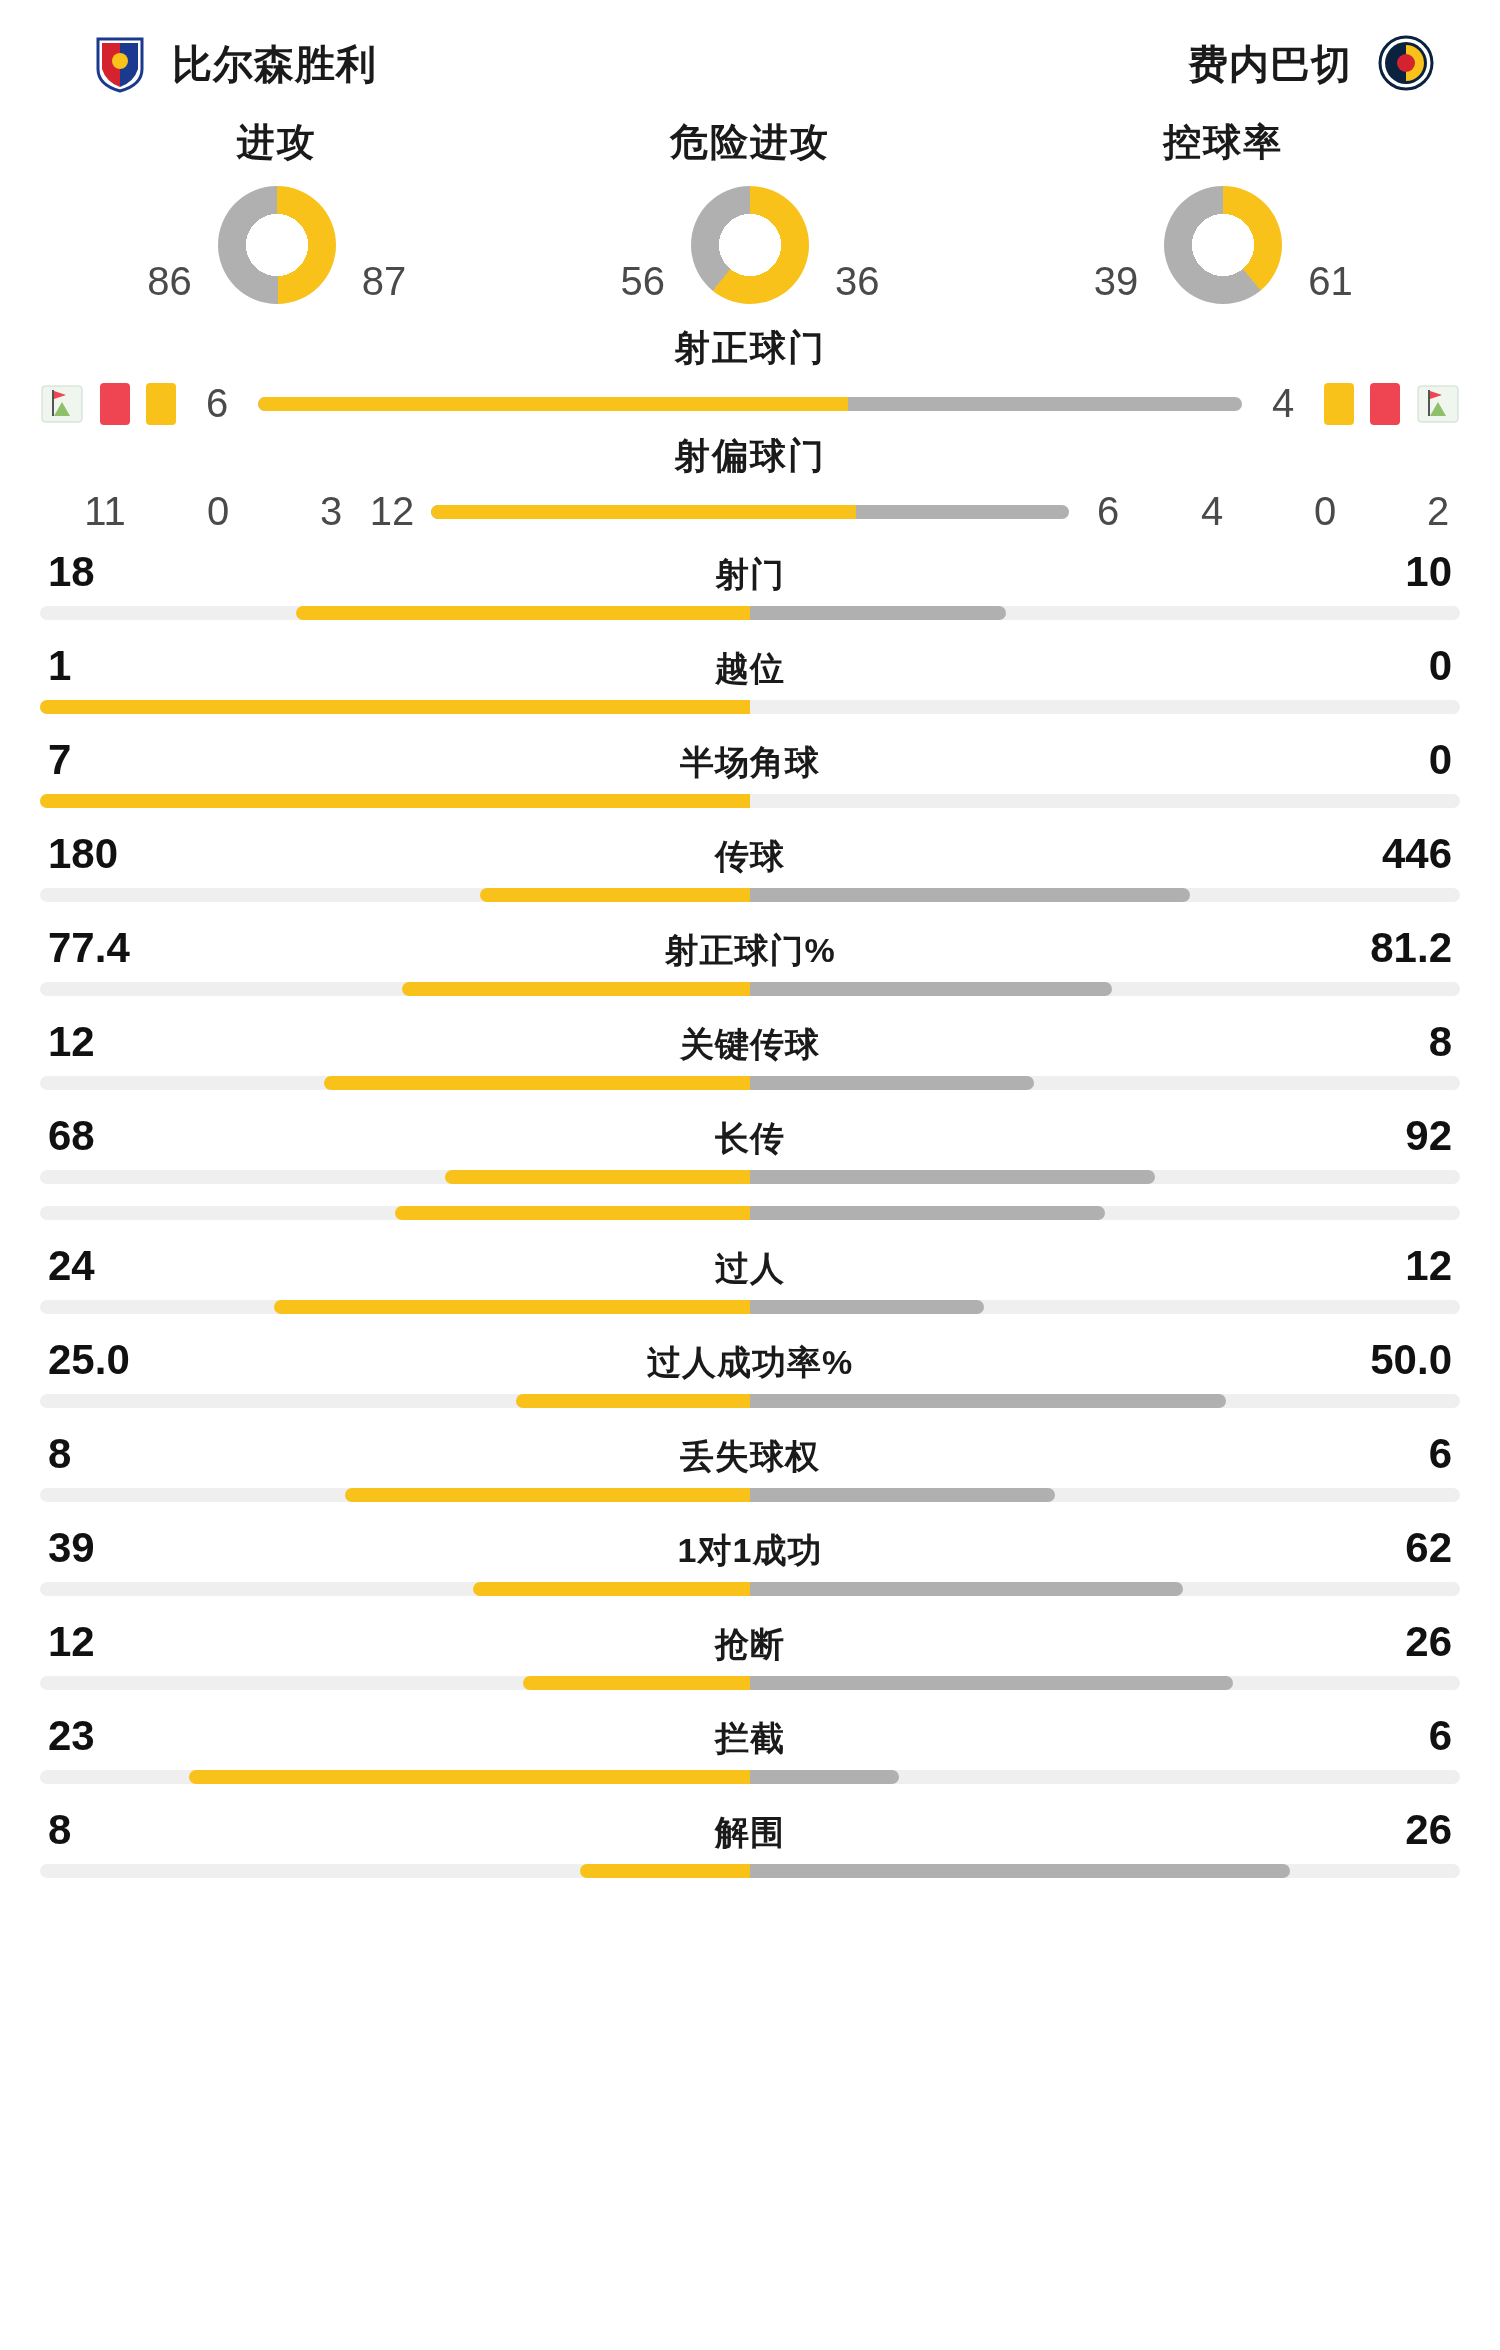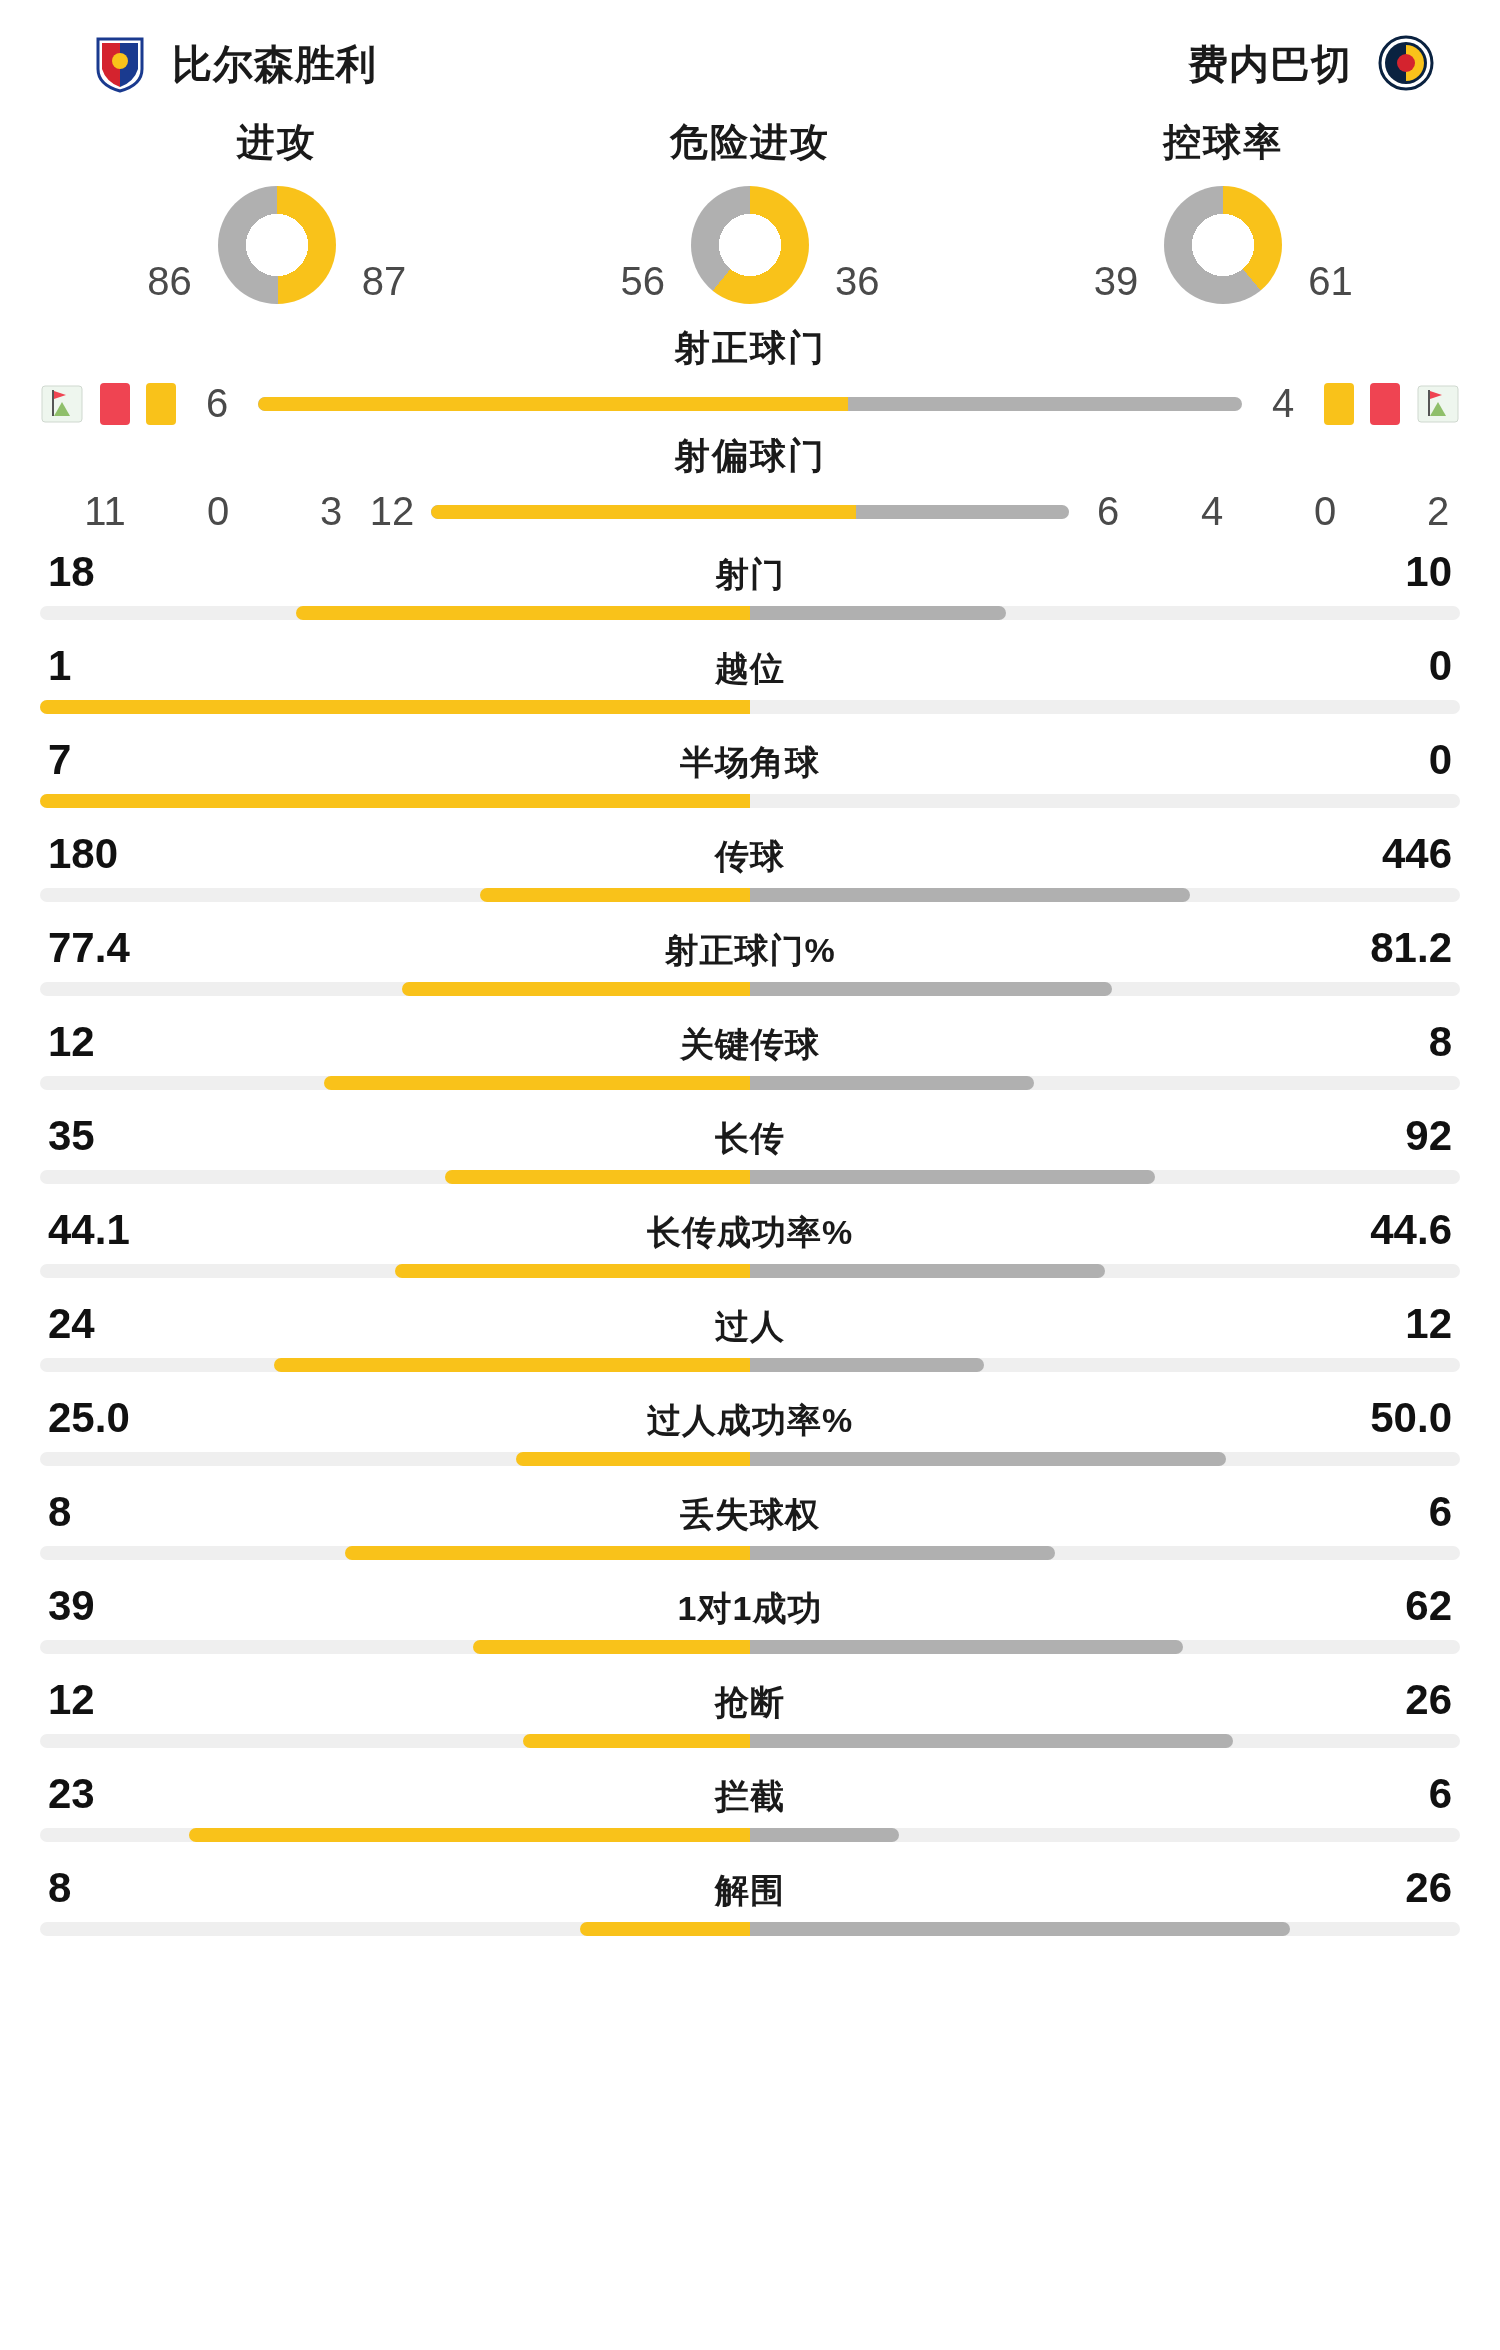--- a/index.html
+++ b/index.html
@@ -345,35 +345,30 @@
         <div class="stat-label">关键传球</div>
         <div class="stat-val right">8</div>
       </div>
       <div class="stat-track">
         <div class="left-fill" style="width:30%"></div>
         <div class="right-fill" style="width:20%"></div>
       </div>
     </div>
     <div class="stat-row">
       <div class="stat-top">
-        <div class="stat-val">35</div>
+        <div class="stat-val">68</div>
         <div class="stat-label">长传</div>
         <div class="stat-val right">92</div>
       </div>
       <div class="stat-track">
         <div class="left-fill" style="width:21.5%"></div>
         <div class="right-fill" style="width:28.5%"></div>
       </div>
     </div>
     <div class="stat-row">
-      <div class="stat-top">
-        <div class="stat-val">44.1</div>
-        <div class="stat-label">长传成功率%</div>
-        <div class="stat-val right">44.6</div>
-      </div>
       <div class="stat-track">
         <div class="left-fill" style="width:25%"></div>
         <div class="right-fill" style="width:25%"></div>
       </div>
     </div>
     <div class="stat-row">
       <div class="stat-top">
         <div class="stat-val">24</div>
         <div class="stat-label">过人</div>
         <div class="stat-val right">12</div>

